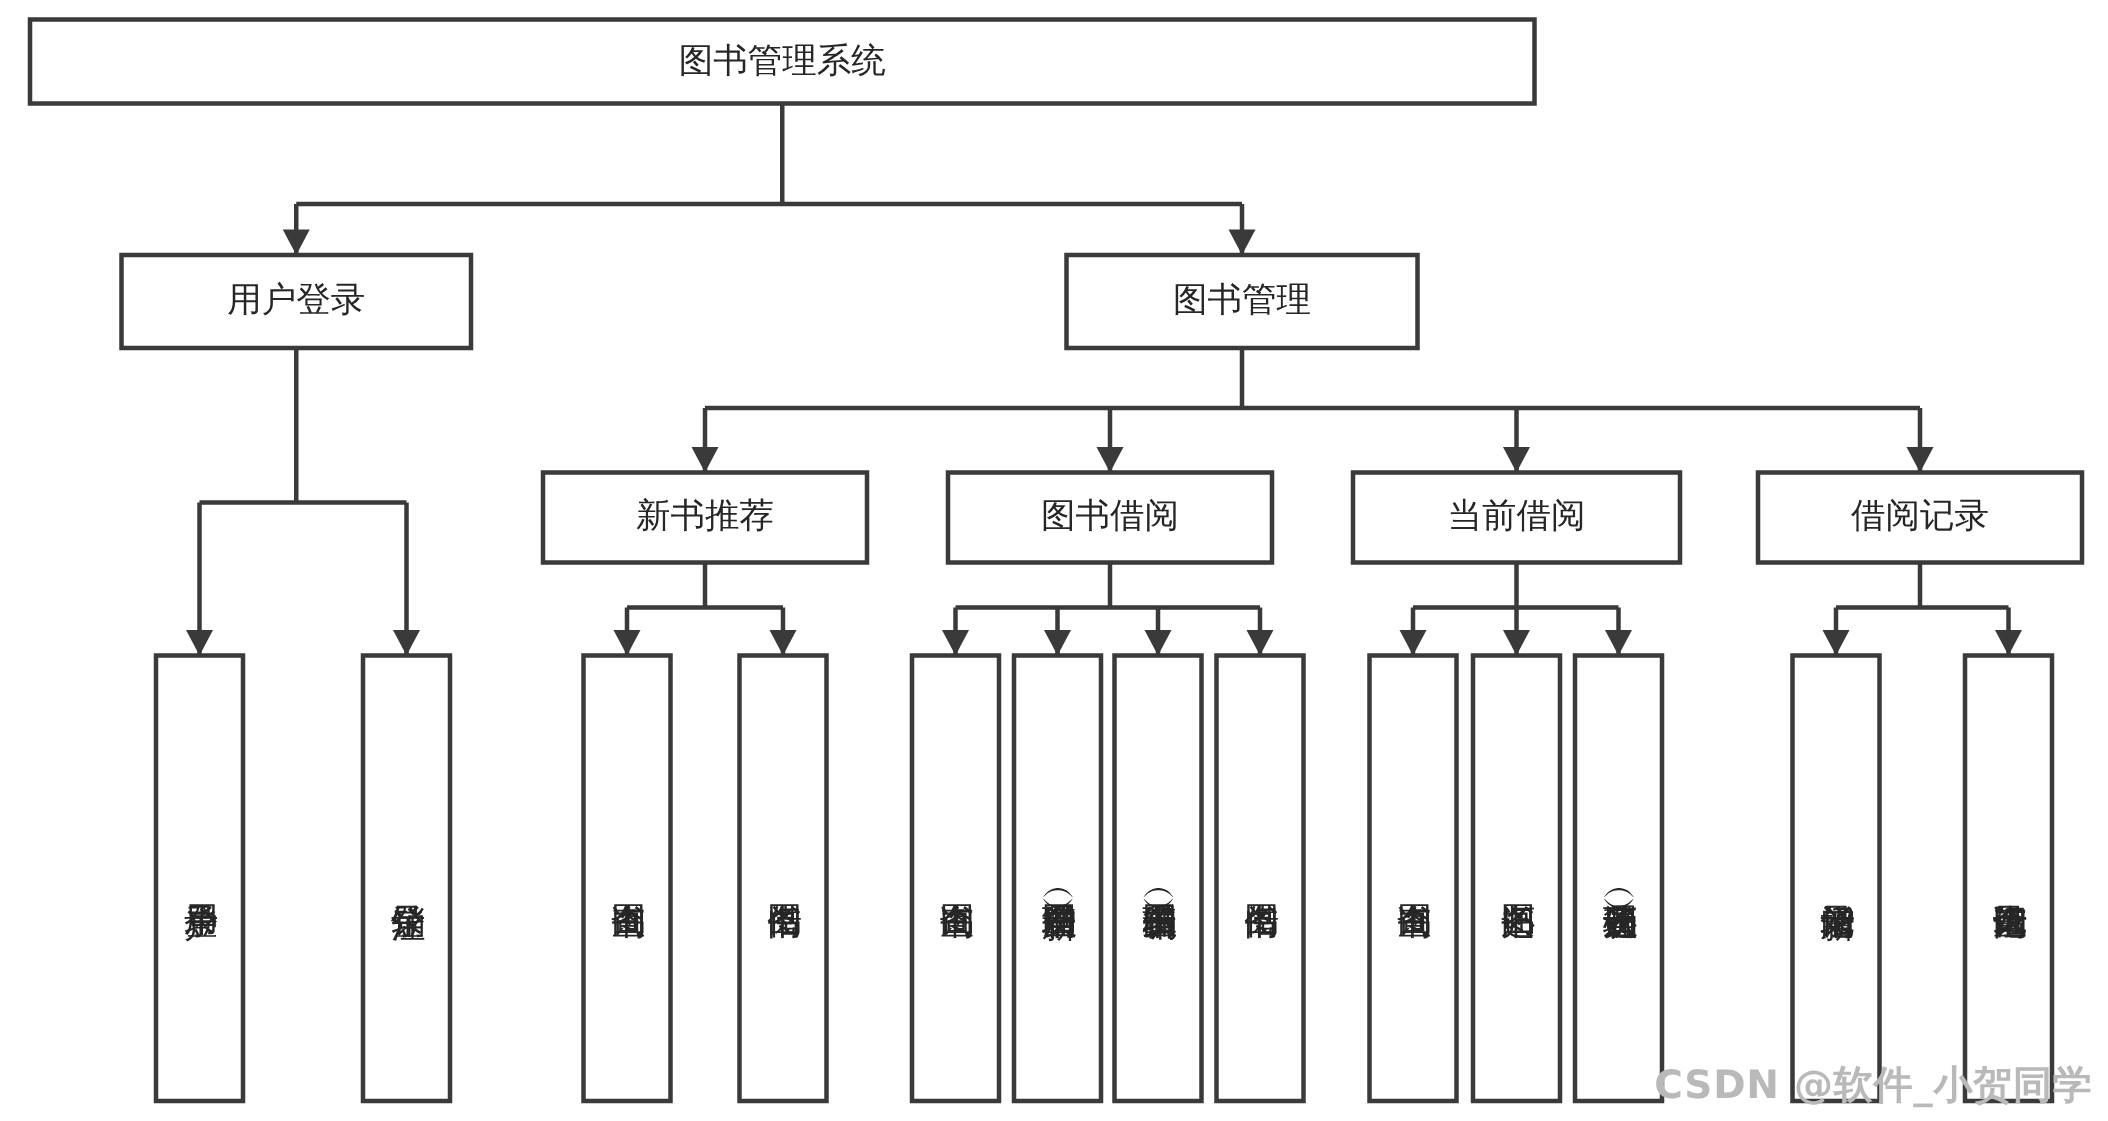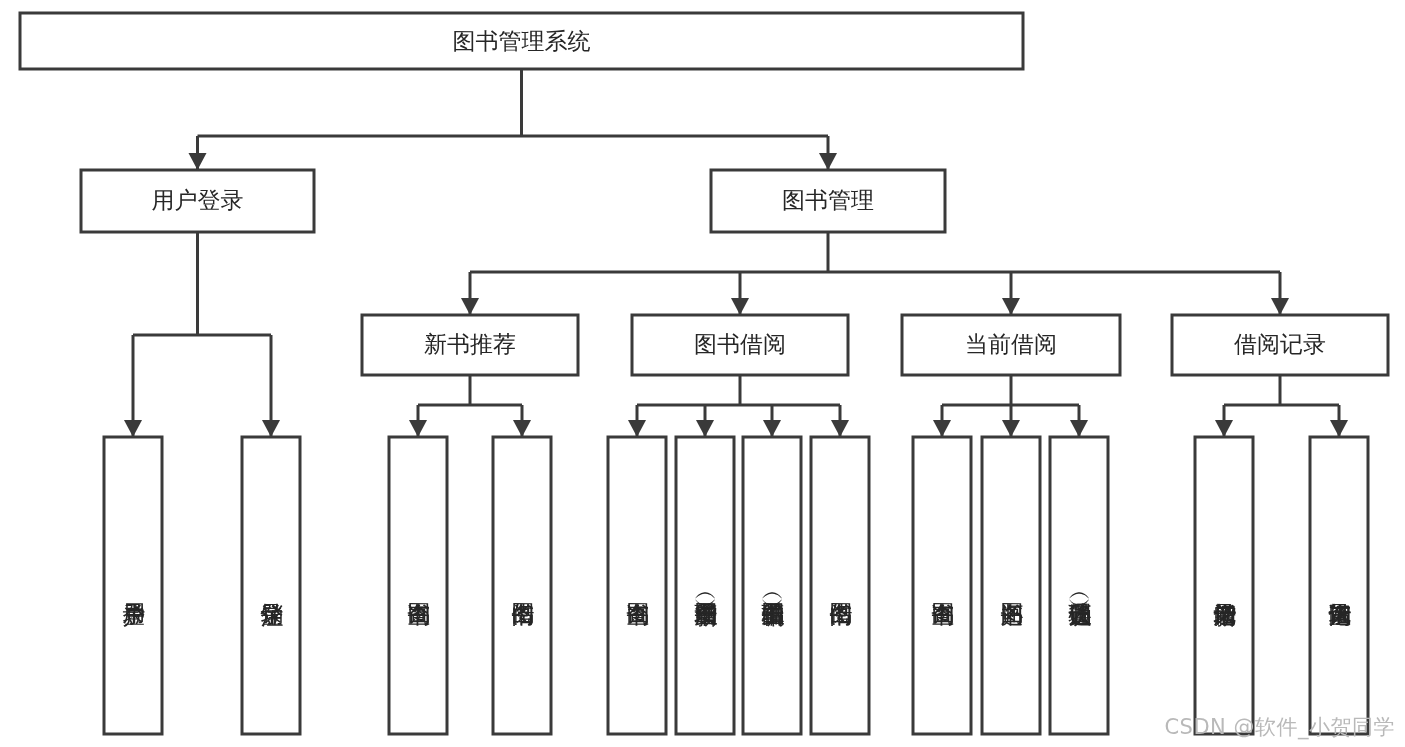--- a/index.html
+++ b/index.html
@@ -53,25 +53,26 @@
     dominant-baseline: middle;
     writing-mode: vertical-rl;
     glyph-orientation-vertical: 0;
     white-space: pre;
   }
   .watermark {
     position: absolute;
     right: 10px;
     bottom: 6px;
     font-family: "DejaVu Sans", "Liberation Sans", sans-serif;
-    font-size: 21px;
+    font-size: 26px;
     color: #b9b9b9;
     letter-spacing: 0.5px;
     user-select: none;
     pointer-events: none;
+    font-weight: bold;
   }
 </style>
 </head>
 <body>
 
 <svg id="diagram-root" viewBox="0 0 1405 747" xmlns="http://www.w3.org/2000/svg">
 
   <defs>
     <g id="arrow-tip">
       <path class="arrow-head" d="M -9,-17 L 9,-17 L 0,0 Z"></path>

